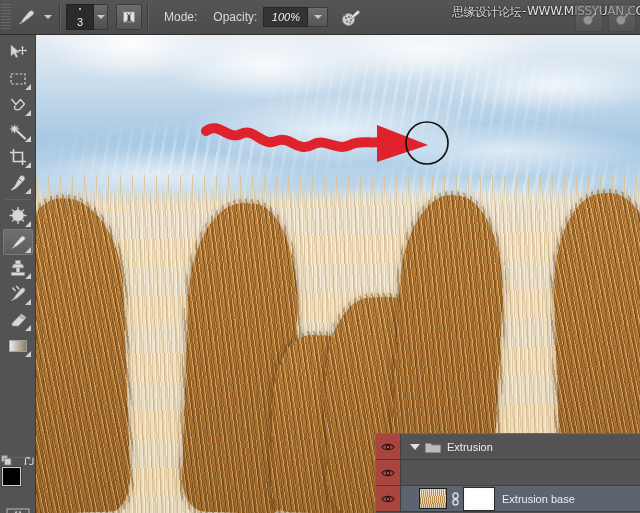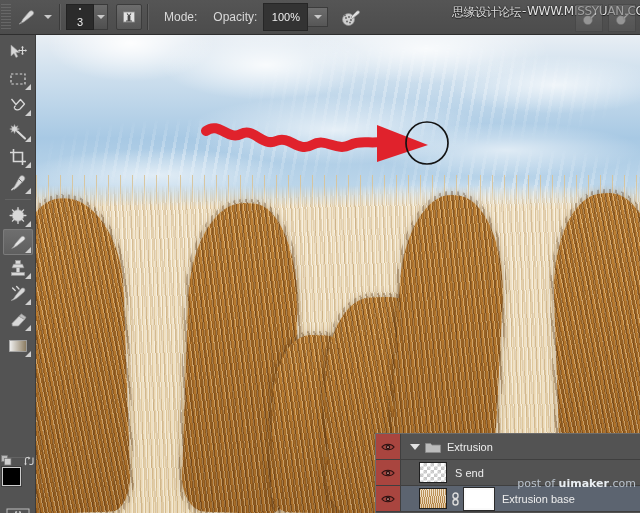--- a/index.html
+++ b/index.html
@@ -67,23 +67,23 @@
     border-radius:2px;display:flex;align-items:center;flex:none;box-sizing:border-box;
     box-shadow:inset 0 1px 0 #6b6b6b;
   }
   .mode-select .val{flex:1;padding-left:7px;color:#eee;font-size:11px;}
   .updown{width:16px;display:flex;flex-direction:column;align-items:center;justify-content:center;gap:2px;}
   .updown i{display:block;width:0;height:0;border-left:3.5px solid transparent;border-right:3.5px solid transparent;}
   .updown i.u{border-bottom:4px solid #d8d8d8;}
   .updown i.d{border-top:4px solid #d8d8d8;}
 
   .opacity-field{
-    width:45px;height:28px;background:#333;border:1px solid #262626;
+    width:45px;height:20px;background:#333;border:1px solid #262626;
     display:flex;align-items:center;justify-content:center;flex:none;box-sizing:border-box;
-    color:#eee;font-size:11px;
+    color:#eee;font-size:11px;font-style:italic;
   }
   .opacity-caret{
     width:20px;height:20px;background:linear-gradient(#6d6d6d,#565656);
     border:1px solid #3c3c3c;border-left:none;display:flex;align-items:center;justify-content:center;
     flex:none;box-sizing:border-box;
   }
   .airbrush-btn{
     width:26px;height:26px;margin-left:9px;flex:none;
     display:flex;align-items:center;justify-content:center;
   }
@@ -546,42 +546,37 @@
     </div>
 
     <div class="lrow">
       <div class="eye-col">
         <svg width="14" height="10" viewBox="0 0 16 11">
           <path d="M1 5.5 C4 1.2 12 1.2 15 5.5 C12 9.8 4 9.8 1 5.5 Z" fill="none" stroke="#2c1212" stroke-width="1.2"></path>
           <circle cx="8" cy="5.5" r="2.5" fill="#2c1212"></circle>
           <circle cx="8" cy="5.5" r="1" fill="#d8a9a4"></circle>
         </svg>
       </div>
-      <div class="lbody">
-        <span class="thumb checker"></span>
-        <span class="lname ml">S end</span>
-      </div>
     </div>
 
     <div class="lrow sel">
       <div class="eye-col">
         <svg width="14" height="10" viewBox="0 0 16 11">
           <path d="M1 5.5 C4 1.2 12 1.2 15 5.5 C12 9.8 4 9.8 1 5.5 Z" fill="none" stroke="#2c1212" stroke-width="1.2"></path>
           <circle cx="8" cy="5.5" r="2.5" fill="#2c1212"></circle>
           <circle cx="8" cy="5.5" r="1" fill="#d8a9a4"></circle>
         </svg>
       </div>
       <div class="lbody">
         <span class="thumb content"></span>
         <span class="linkicon">
           <svg width="11" height="14" viewBox="0 0 11 14">
             <rect x="3" y="1" width="5" height="5.5" rx="2.5" fill="none" stroke="#dcdcdc" stroke-width="1.4"></rect>
             <rect x="3" y="7.5" width="5" height="5.5" rx="2.5" fill="none" stroke="#dcdcdc" stroke-width="1.4"></rect>
           </svg>
         </span>
         <span class="thumb mask"></span>
         <span class="lname ml">Extrusion base</span>
-        <span class="uimaker-wm"><span>post of </span><b>uimaker</b><span>.com</span></span>
       </div>
     </div>
 
   </div>
 </div>
 
 </body></html>

